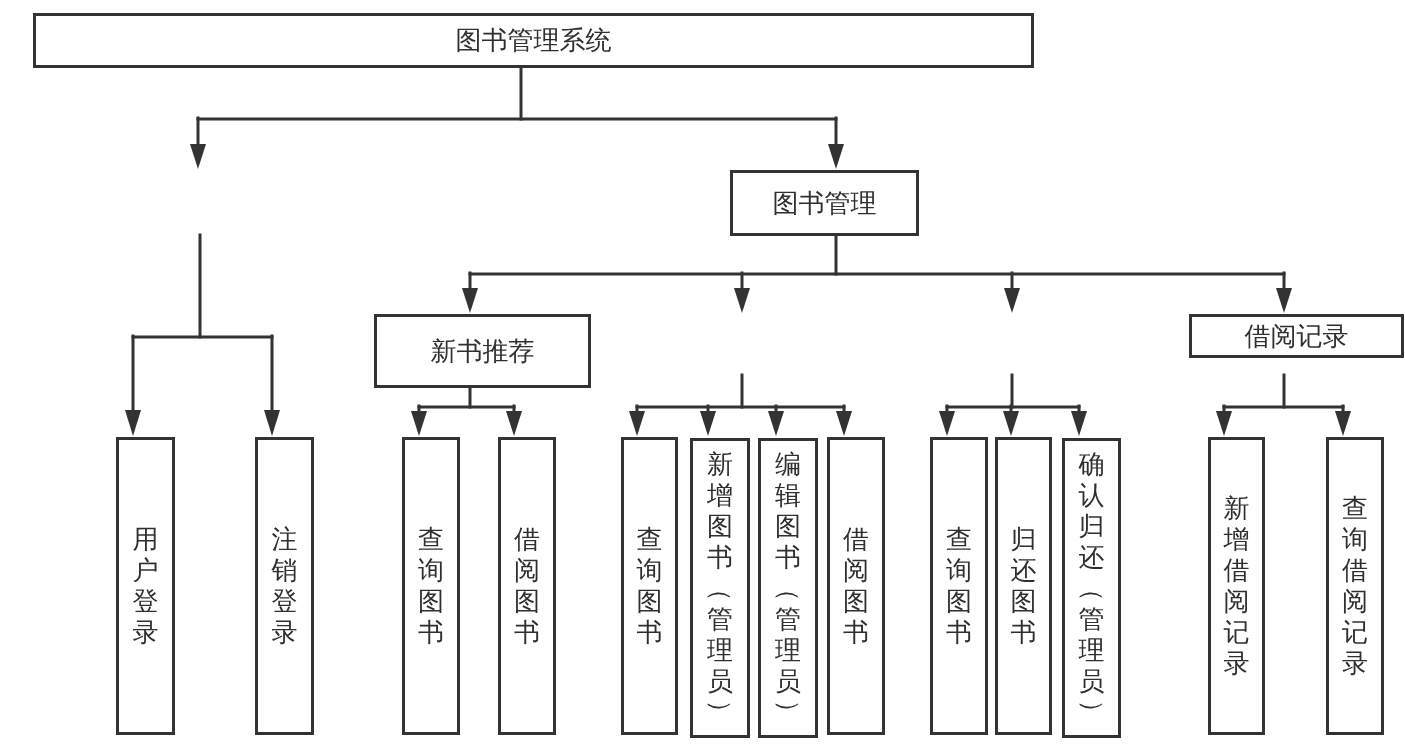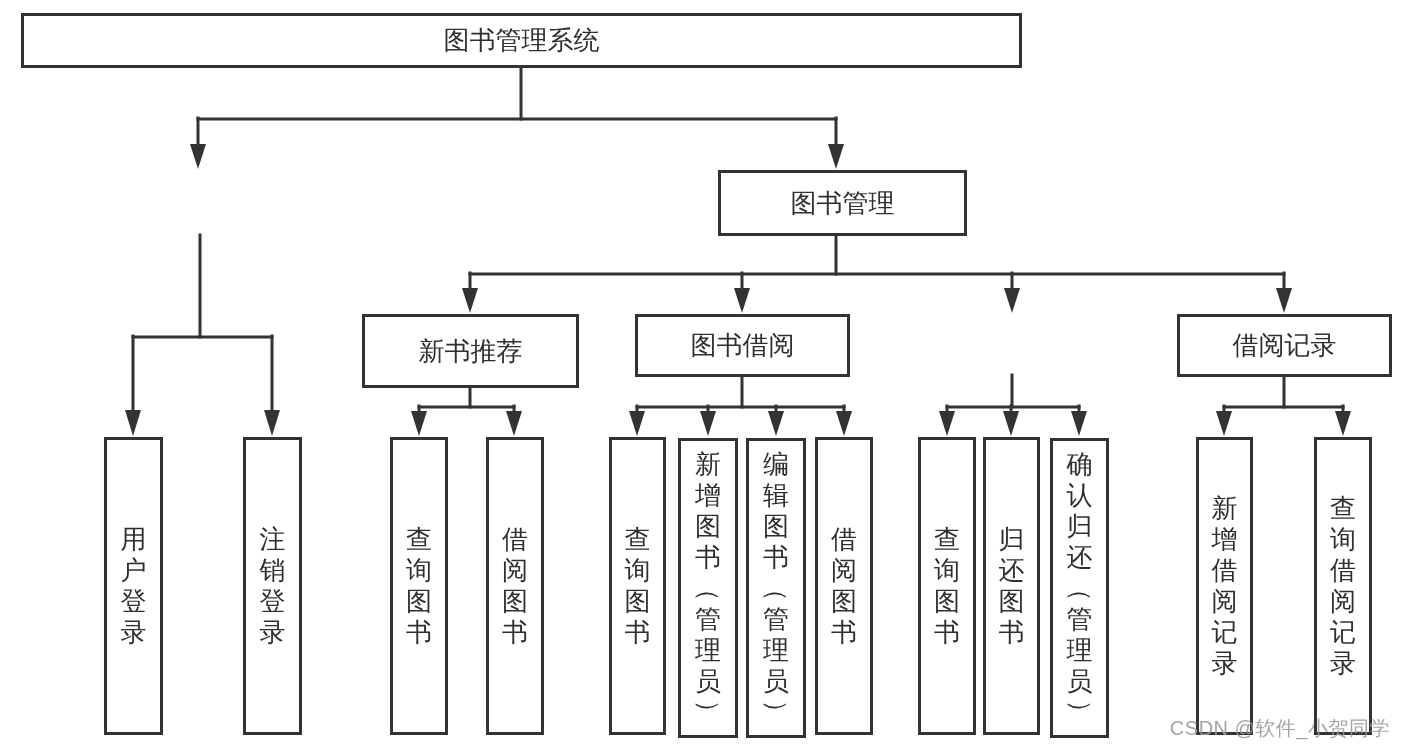--- a/index.html
+++ b/index.html
@@ -8,20 +8,21 @@
     font-family:"Liberation Sans",sans-serif;overflow:hidden;
   }
   .connectors{position:absolute;left:0;top:0;z-index:1;}
   .connectors path{stroke:#333333;stroke-width:3;fill:none;stroke-linecap:square;}
   .connectors polygon{fill:#333333;}
   .node{
     position:absolute;z-index:2;box-sizing:border-box;
     border:3px solid #333333;background:#ffffff;color:#2f2f2f;
     font-size:26px;display:flex;align-items:center;justify-content:center;
     white-space:nowrap;
+    margin-left:12px;
   }
   .vnode{flex-direction:column;white-space:normal;}
   .vnode span{display:block;height:31px;line-height:31px;text-align:center;}
   .vnode span.rot{transform:rotate(90deg);}
   .watermark{
     position:absolute;z-index:3;right:15px;bottom:5px;
     font-size:20px;letter-spacing:.5px;color:rgba(154,154,154,.9);
   }
 </style>
 </head>
@@ -100,25 +101,24 @@
       <path d="M1224 407 H1343"></path>
       <path d="M1224 406 V413"></path>
         <polygon points="1216,411 1232,411 1224,436"></polygon>
       <path d="M1343 406 V413"></path>
         <polygon points="1335,411 1351,411 1343,436"></polygon>
     </g>
   </svg>
 
   <div class="node hnode" style="left:21px;top:13px;width:1001px;height:55px">图书管理系统</div>
 
-  <div class="node hnode" style="left:718px;top:170px;width:249px;height:66px">图书管理</div>
+  <div class="node hnode" style="left:718px;top:170px;width:189px;height:66px">图书管理</div>
 
   <div class="node hnode" style="left:362px;top:314px;width:217px;height:74px">新书推荐</div>
-  <div class="node hnode" style="left:635px;top:314px;width:215px;height:63px">图书借阅</div>
-  <div class="node hnode" style="left:1177px;top:314px;width:215px;height:63px">借阅记录</div>
+  <div class="node hnode" style="left:1177px;top:314px;width:215px;height:44px">借阅记录</div>
 
   <div class="node vnode" style="left:104px;top:437px;width:59px;height:298px">
       <span>用</span>
       <span>户</span>
       <span>登</span>
       <span>录</span>
     </div>
   <div class="node vnode" style="left:243px;top:437px;width:59px;height:298px">
       <span>注</span>
       <span>销</span>
@@ -208,14 +208,13 @@
     </div>
   <div class="node vnode" style="left:1314px;top:437px;width:58px;height:298px">
       <span>查</span>
       <span>询</span>
       <span>借</span>
       <span>阅</span>
       <span>记</span>
       <span>录</span>
     </div>
 
-  <div class="watermark">CSDN @软件_小贺同学</div>
 </div>
 
 </body></html>

